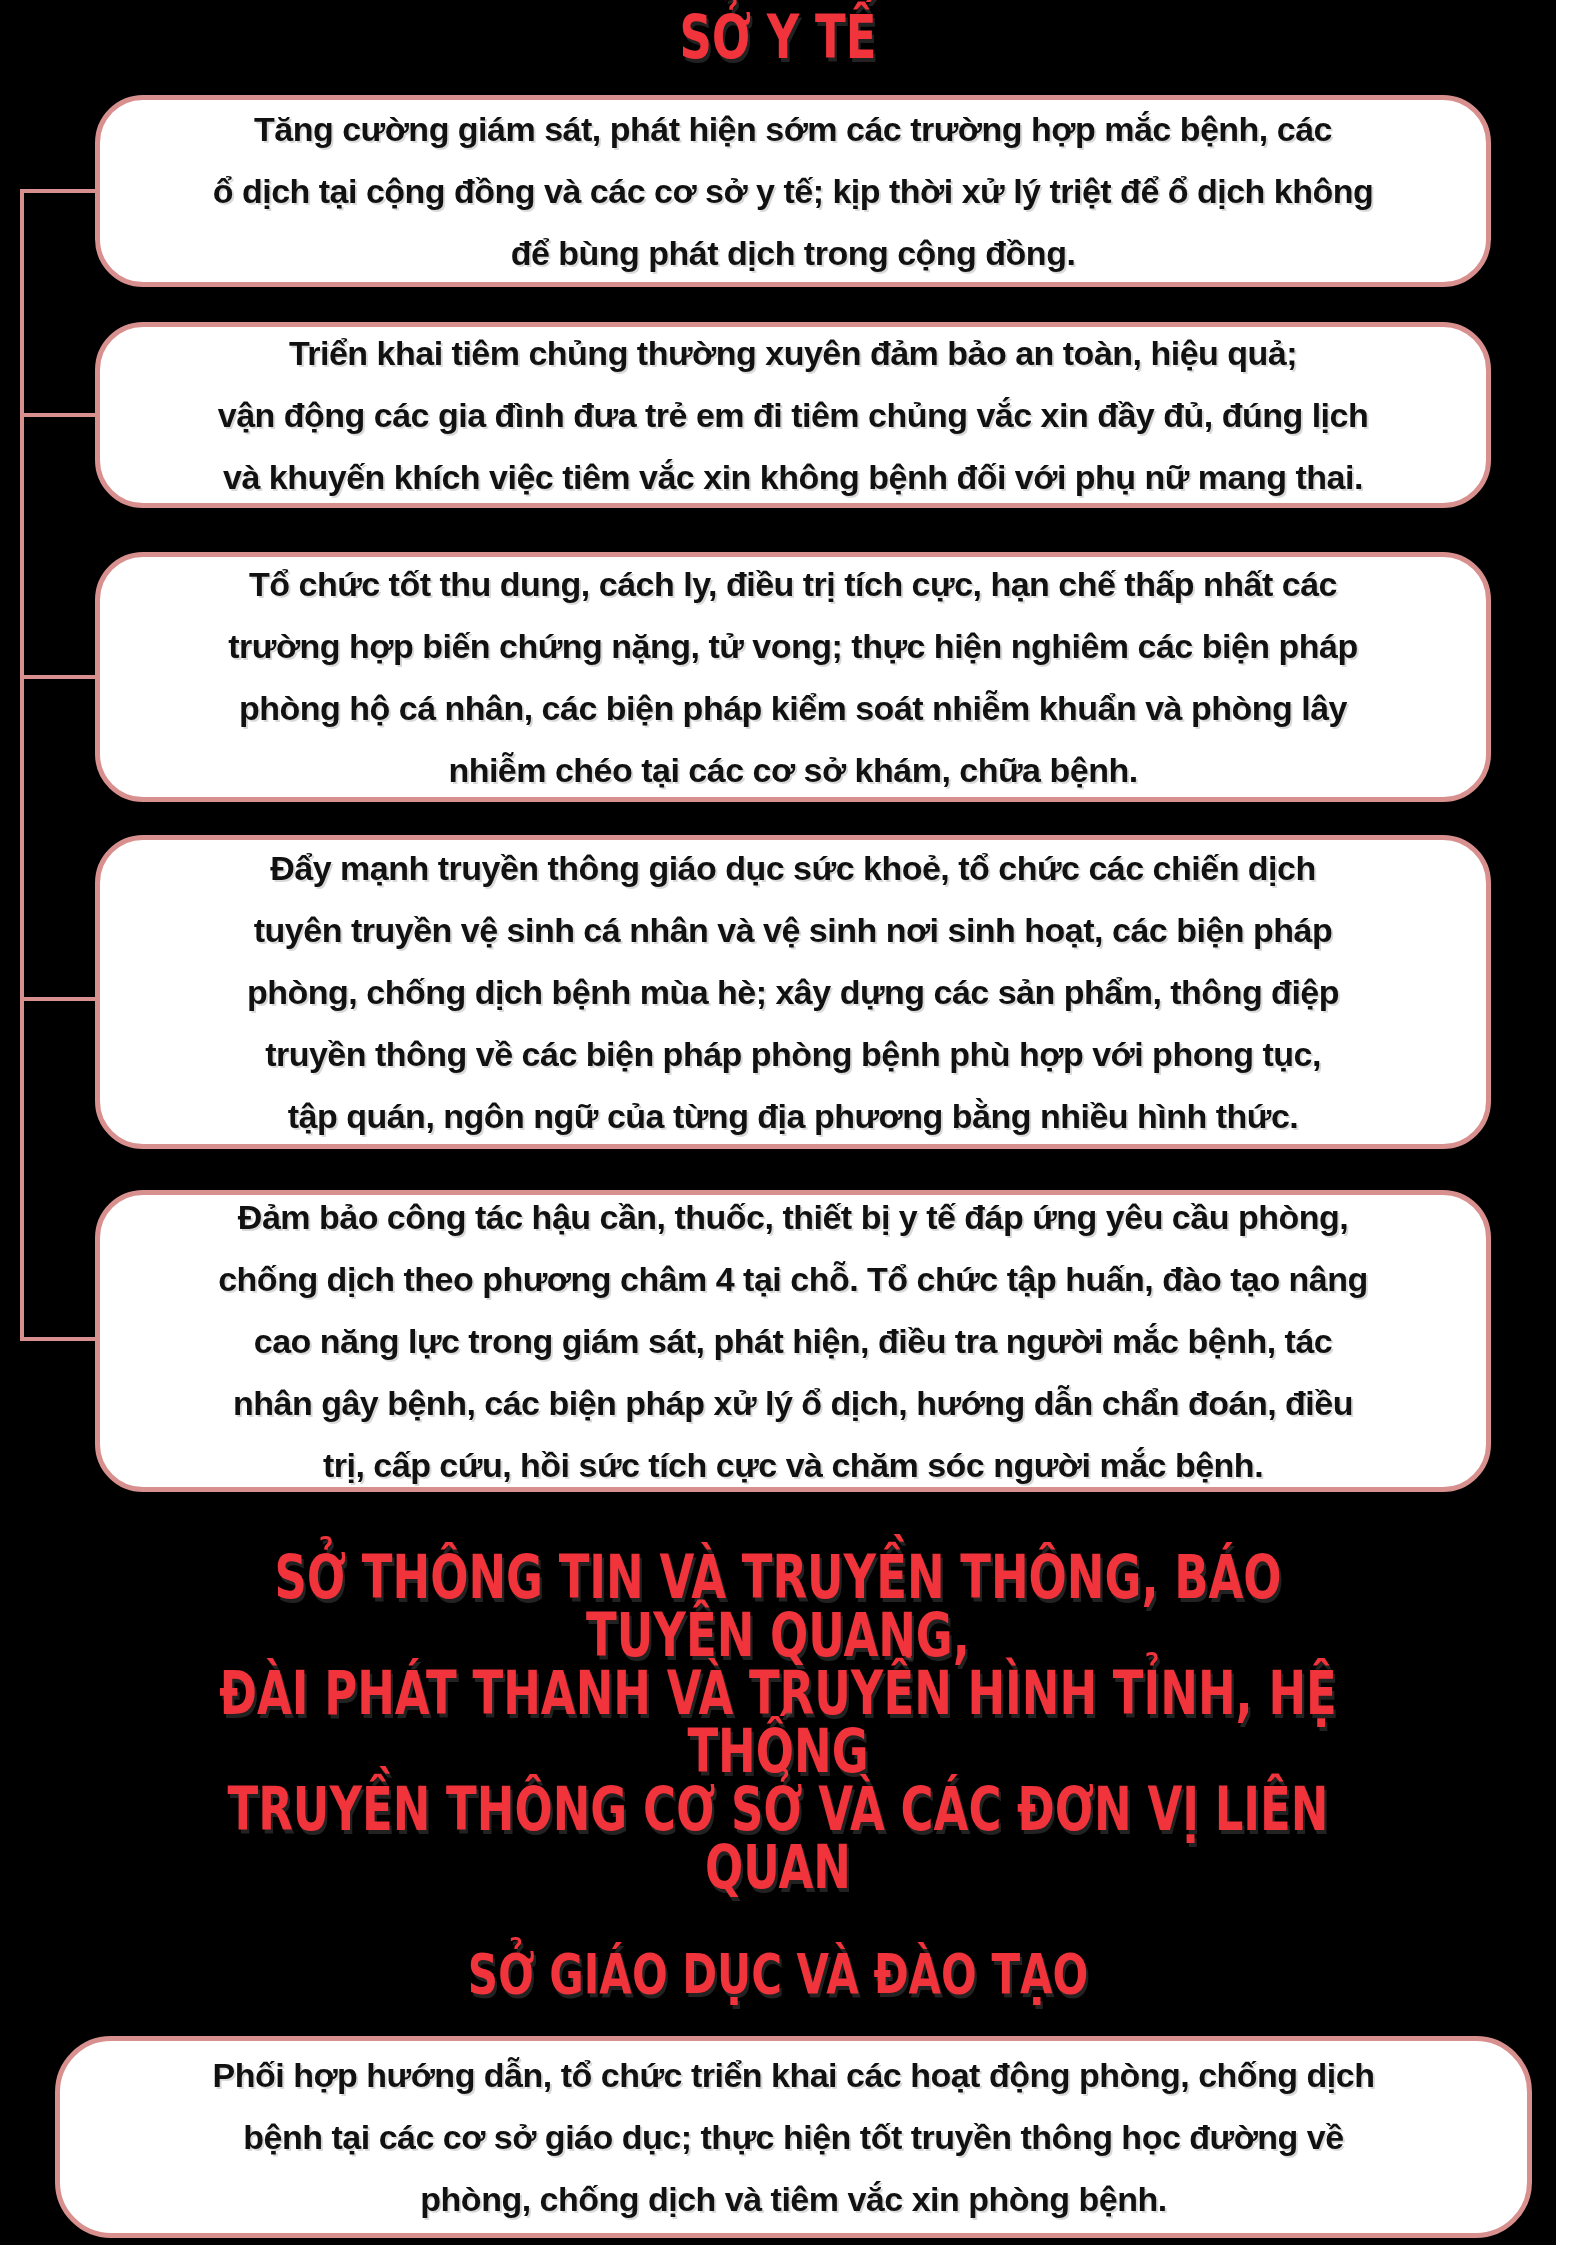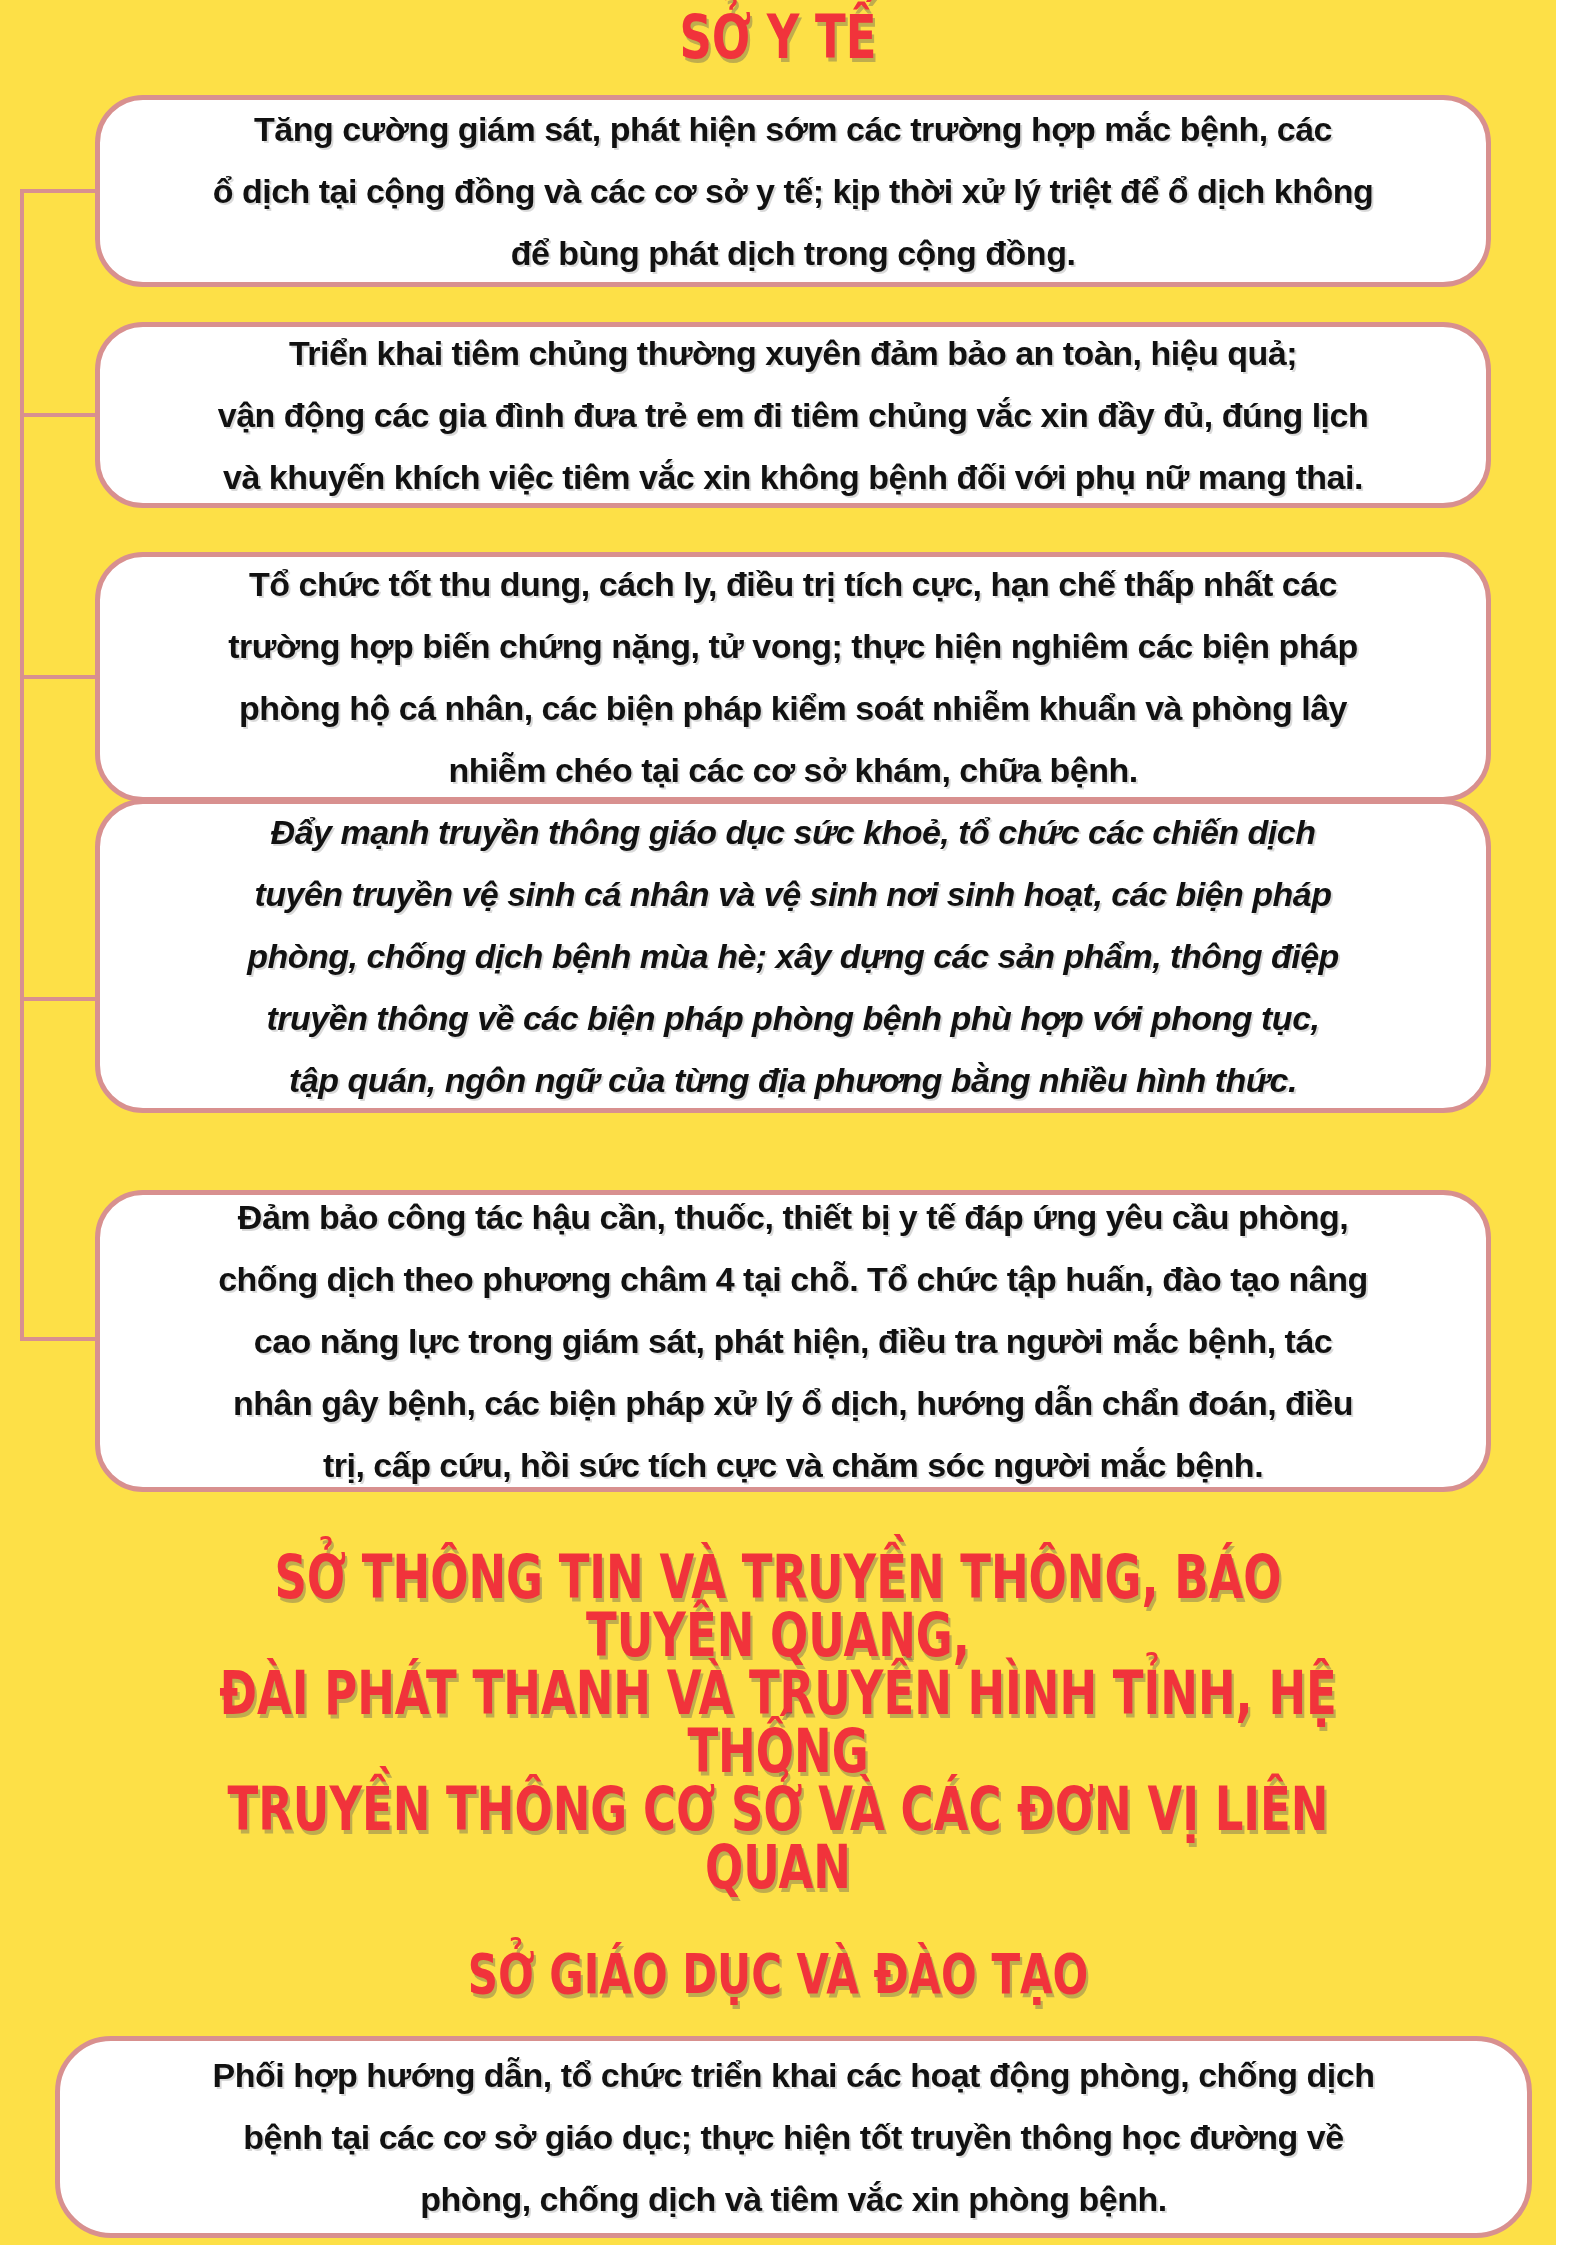--- a/index.html
+++ b/index.html
@@ -5,21 +5,21 @@
   :root{
     --red:#f1333b;
     --border:#d8908f;
     --ink:#111111;
   }
   *{margin:0;padding:0;box-sizing:border-box;}
   html,body{background:#ffffff;}
   .page{
     position:relative;
     width:1556px;height:2245px;
-    background:#fde047;
+    background:#000000;
     overflow:hidden;
     font-family:"Liberation Sans",sans-serif;
   }
   .display-heading{
     position:absolute;left:0;width:100%;
     text-align:center;
     color:var(--red);
     font-family:"DejaVu Sans",sans-serif;
     font-weight:bold;
     transform:scaleX(0.75);
@@ -43,21 +43,21 @@
     white-space:pre-line;
     display:flex;align-items:center;justify-content:center;
     text-shadow:2px 2px 0 rgba(0,0,0,0.15);
     padding:0 16px;
   }
   .col{left:95px;width:1396px;border-radius:48px;}
   .wide{left:55px;width:1477px;border-radius:56px;}
   .b1{top:95px;height:192px;}
   .b2{top:322px;height:186px;}
   .b3{top:552px;height:250px;}
-  .b4{top:799px;height:314px;font-style:italic;}
+  .b4{top:835px;height:314px;}
   .b5{top:1190px;height:302px;}
   .b6{top:1752px;height:136px;}
   .b7{top:2036px;height:202px;}
   .connector{position:absolute;background:var(--border);}
   .v-line{left:20px;top:191px;width:4px;height:1150px;}
   .stub{left:20px;width:78px;height:4px;}
   .s1{top:189px;}
   .s2{top:413px;}
   .s3{top:675px;}
   .s4{top:997px;}

